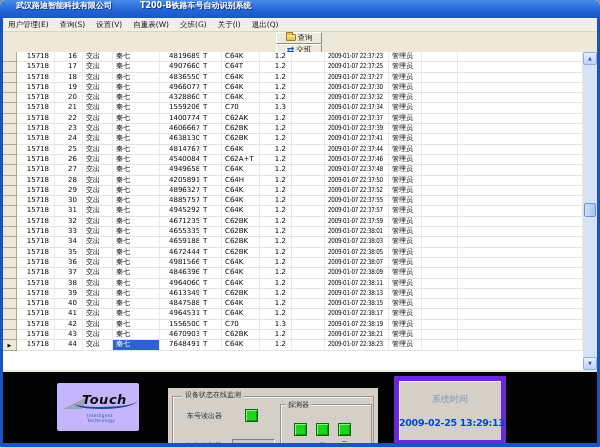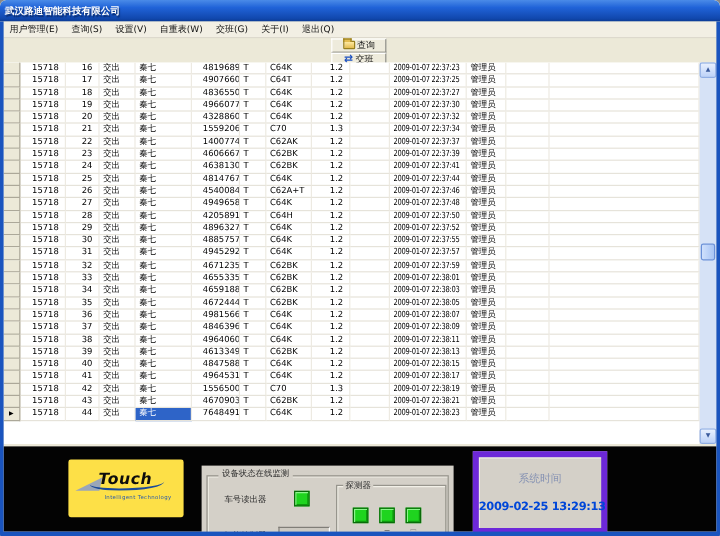--- a/index.html
+++ b/index.html
@@ -1,24 +1,24 @@
 <!DOCTYPE html>
 <html><head>
 <meta charset="utf-8">
 <style>
   html,body{margin:0;padding:0;background:#888;}
   *{box-sizing:border-box;}
   .window{position:relative;width:600px;height:447px;background:#ECE9D8;
     font-family:"DejaVu Sans","Liberation Sans",sans-serif;overflow:hidden;
     border-radius:5px 5px 2px 2px;}
   
-  .titlebar{position:absolute;left:0;top:0;width:600px;height:18px;
+  .titlebar{position:absolute;left:0;top:0;width:600px;height:32px;
     background:linear-gradient(180deg,#4A8BE8 0%,#2063D8 35%,#1148AE 85%,#0B3A92 100%);
     border-radius:5px 5px 0 0;color:#fff;font-size:8px;font-weight:bold;
-    display:flex;align-items:center;padding-left:4px;gap:28px;white-space:nowrap;
+    display:flex;align-items:flex-start;padding-left:16px;gap:28px;white-space:nowrap;
     text-shadow:1px 1px 1px #0A2A6A;}
   
   .b-left,.b-right{position:absolute;top:18px;width:3px;height:429px;background:#1A54BE;}
   .b-left{left:0;} .b-right{left:597px;}
   .b-bottom{position:absolute;left:0;top:443px;width:600px;height:4px;background:#1A54BE;}
   
   .menubar{position:absolute;left:3px;top:18px;width:594px;height:14px;background:#F2EFE4;
     border-bottom:1px solid #D8D4C8;display:flex;align-items:center;gap:11px;
     padding-left:5px;font-size:7.5px;color:#111;white-space:nowrap;}
   .mitem{cursor:default;}
@@ -59,21 +59,21 @@
     font-size:7px;letter-spacing:-0.3px;}
   
   .vscroll{position:absolute;left:583px;top:52px;width:14px;height:318px;background:#D6E2F6;}
   .sbtn{position:absolute;left:0;width:14px;height:13px;background:linear-gradient(#E8F0FE,#BDD2F8);
     border:1px solid #90AEE4;border-radius:2px;color:#3A5A9C;font-size:5px;line-height:11px;text-align:center;}
   .sbtn.up{top:0;} .sbtn.down{bottom:0;}
   .sthumb{position:absolute;left:1px;top:151px;width:12px;height:14px;
     background:linear-gradient(90deg,#CFE0FC,#A8C4F4);border:1px solid #6A90D8;border-radius:2px;}
   
   .bottom{position:absolute;left:3px;top:372px;width:594px;height:71px;background:#030303;}
-  .logo-box{position:absolute;left:54px;top:11px;width:96px;height:48px;background:#fde047;
+  .logo-box{position:absolute;left:54px;top:11px;width:82px;height:48px;background:#c4b5fd;
     border-radius:2px;overflow:hidden;}
   .logo-tri{position:absolute;left:7px;top:15px;width:0;height:0;
     border-bottom:11px solid #9AA6B8;border-left:20px solid transparent;transform:skewX(-12deg);}
   .logo-text{position:absolute;left:25px;top:9px;font-style:italic;font-weight:bold;
     font-size:13px;color:#0D0D0D;letter-spacing:0.5px;}
   .logo-swoosh{position:absolute;left:18px;top:13px;width:62px;height:13px;
     border-bottom:2px solid #1A4A9A;border-radius:0 0 70% 45%;}
   .logo-sub{position:absolute;left:30px;top:30px;font-size:4.5px;color:#2A5AAA;letter-spacing:0.3px;}
   .status-panel{position:absolute;left:165px;top:2px;width:210px;height:69px;background:#D4D0C8;
     font-size:7px;color:#2A2A2A;margin-top:14px;}
@@ -95,20 +95,21 @@
   .clock-time{position:absolute;left:0;top:36px;width:100%;font-size:9.5px;font-weight:bold;
     color:#0047D8;letter-spacing:-0.3px;white-space:nowrap;}
 </style>
 </head>
 <body>
 
 <div class="window">
 
   <div class="titlebar">
     <span>武汉路迪智能科技有限公司</span>
+    <span>T200-B铁路车号自动识别系统</span>
   </div>
 
   <div class="menubar">
       <span class="mitem">用户管理(E)</span>
       <span class="mitem">查询(S)</span>
       <span class="mitem">设置(V)</span>
       <span class="mitem">自重表(W)</span>
       <span class="mitem">交班(G)</span>
       <span class="mitem">关于(I)</span>
       <span class="mitem">退出(Q)</span>

